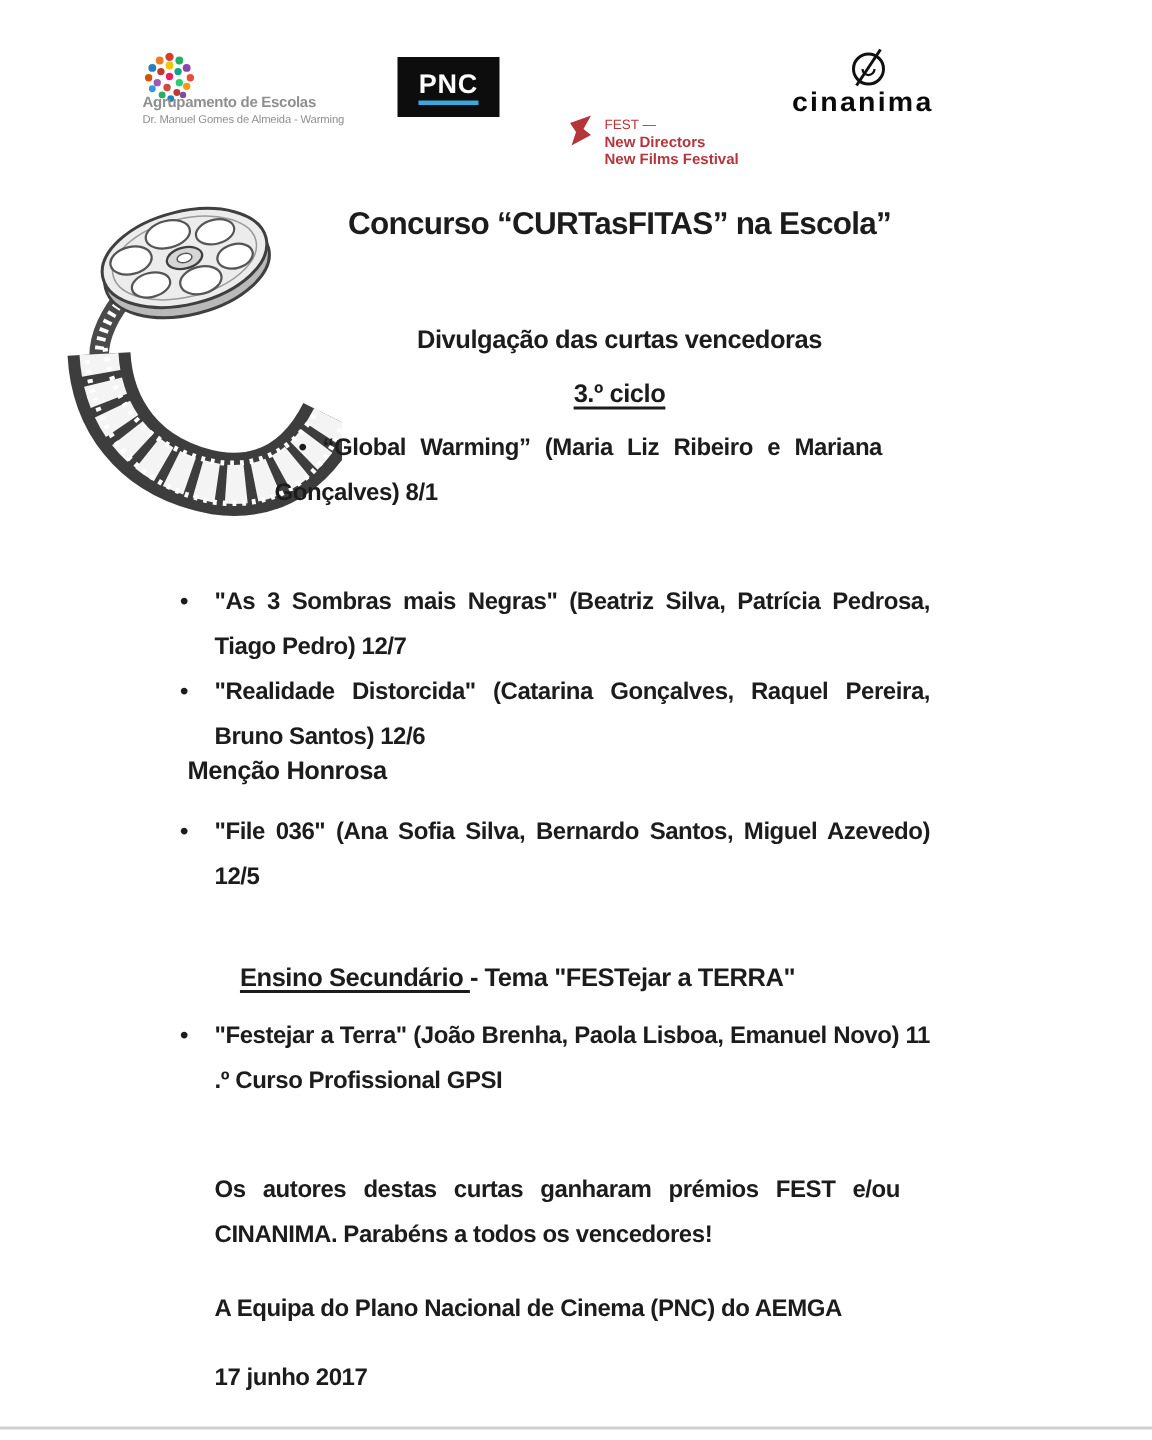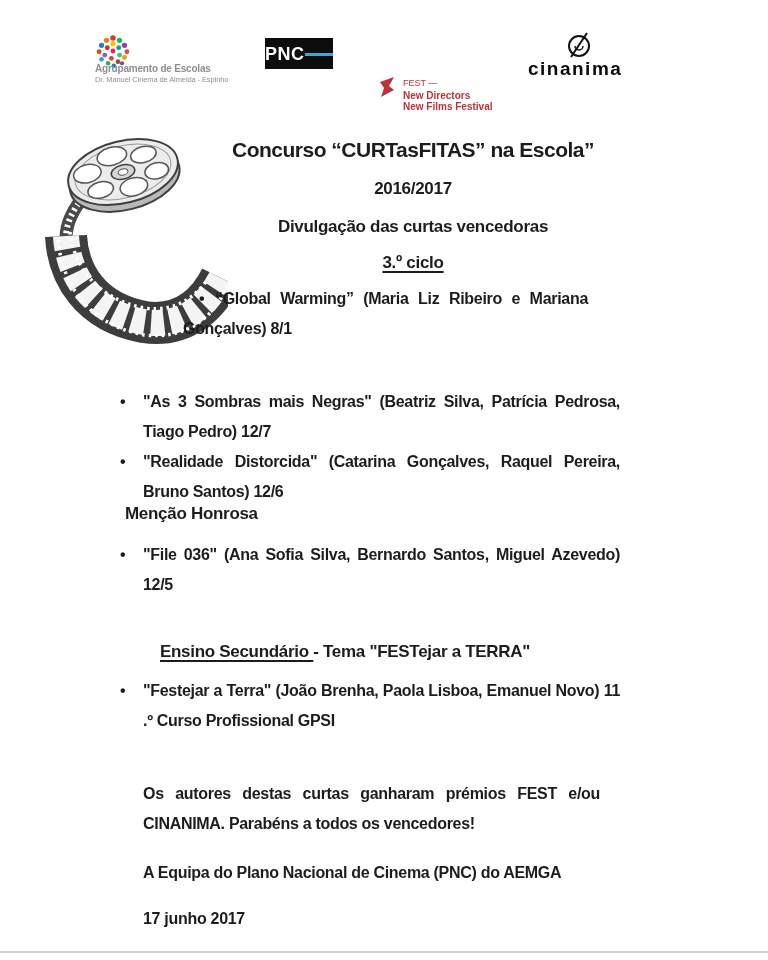--- a/index.html
+++ b/index.html
@@ -3,22 +3,22 @@
 <meta charset="utf-8">
 <style>
   html,body{margin:0;padding:0;background:#ffffff;}
   .page{position:relative;width:768px;height:960px;background:#fff;overflow:hidden;
         font-family:"Liberation Sans","DejaVu Sans",sans-serif;color:#1c1c1c;}
   .abs{position:absolute;}
   
   .ae-text{left:95px;top:64px;color:#8f8f8f;line-height:10px;}
   .ae-line1{font-size:10px;letter-spacing:-0.2px;font-weight:bold;}
   .ae-line2{font-size:7.5px;letter-spacing:-0.1px;margin-top:1px;}
-  .pnc-box{left:265px;top:38px;width:68px;height:31px;background:#0d0d0d;
-           display:flex;flex-direction:row;align-items:center;justify-content:center;}
+  .pnc-box{left:265px;top:38px;width:68px;height:40px;background:#0d0d0d;
+           display:flex;flex-direction:column;align-items:center;justify-content:center;}
   .pnc-label{color:#fff;font-size:18px;font-weight:700;letter-spacing:0.5px;line-height:18px;}
   .pnc-bar{width:40px;height:3px;background:#3ba7dc;margin-top:2px;}
   .fest-wrap{left:377px;top:40px;display:flex;gap:8px;margin-top:36px;}
   .fest-text{color:#b5353c;line-height:11.5px;padding-top:2px;}
   .fest-l1{font-size:9px;font-weight:400;}
   .fest-l2,.fest-l3{font-size:10px;font-weight:700;}
   .cin-icon{left:566px;top:31px;}
   .cin-text{left:528px;top:58px;font-size:19px;font-weight:900;color:#0a0a0a;
             letter-spacing:1.5px;transform:scaleY(0.95);}
   
@@ -74,21 +74,21 @@
       <circle cx="36" cy="30" r="3" fill="#f39c12"></circle>
         <circle cx="8" cy="32" r="2.8" fill="#3498db"></circle>
       <circle cx="28" cy="35" r="2.8" fill="#c0392b"></circle>
         <circle cx="16" cy="37" r="2.8" fill="#27ae60"></circle>
       <circle cx="23" cy="40" r="2.8" fill="#2980b9"></circle>
         <circle cx="33" cy="37" r="2.6" fill="#7b4ba2"></circle>
     </g>
   </svg>
   <div class="abs ae-text">
     <div class="ae-line1">Agrupamento de Escolas</div>
-    <div class="ae-line2">Dr. Manuel Cinema de Almeida - Espinho</div>
+    <div class="ae-line2">Dr. Manuel Gomes de Almeida - Warming</div>
   </div>
 
   <div class="abs pnc-box">
     <div class="pnc-label">PNC</div>
     <div class="pnc-bar"></div>
   </div>
 
   <div class="abs fest-wrap">
     <svg width="18" height="22" viewBox="0 0 18 22">
       <path d="M3,6 L17,1 L12,10 L17,14 L4,21 L7,12 Z" fill="#b5353c"></path>
@@ -126,21 +126,20 @@
       <ellipse cx="105" cy="28" rx="13" ry="8" fill="#ffffff" stroke="#555" stroke-width="1.5"></ellipse>
       <ellipse cx="114" cy="47" rx="12" ry="8" fill="#ffffff" stroke="#555" stroke-width="1.5"></ellipse>
       <ellipse cx="88" cy="57" rx="14" ry="9" fill="#ffffff" stroke="#555" stroke-width="1.5"></ellipse>
       <ellipse cx="55" cy="52" rx="13" ry="8" fill="#ffffff" stroke="#555" stroke-width="1.5"></ellipse>
       <ellipse cx="81" cy="40" rx="12" ry="7" fill="#d6d6d6" stroke="#3f3f3f" stroke-width="1.5"></ellipse>
       <ellipse cx="81" cy="40" rx="5" ry="3" fill="#ffffff" stroke="#555" stroke-width="1"></ellipse>
     </g>
   </svg>
 
   <div class="abs doc center1 title">Concurso “CURTasFITAS” na Escola”</div>
-  <div class="abs doc center1 season">2016/2017</div>
   <div class="abs doc center1 subtitle">Divulgação das curtas vencedoras</div>
   <div class="abs doc center1 cycle"><span class="und">3.º ciclo</span></div>
 
   <div class="abs doc body-txt gw">
     <span class="gw-spacer"></span><span class="marker"></span><span>“Global Warming” (Maria Liz Ribeiro e Mariana Gonçalves) 8/1</span>
   </div>
 
 
   <div class="abs doc body-txt listA">
     <div class="bullet-item"><span class="marker"></span><span>"As 3 Sombras mais Negras" (Beatriz Silva, Patrícia Pedrosa, Tiago Pedro) 12/7</span></div>

